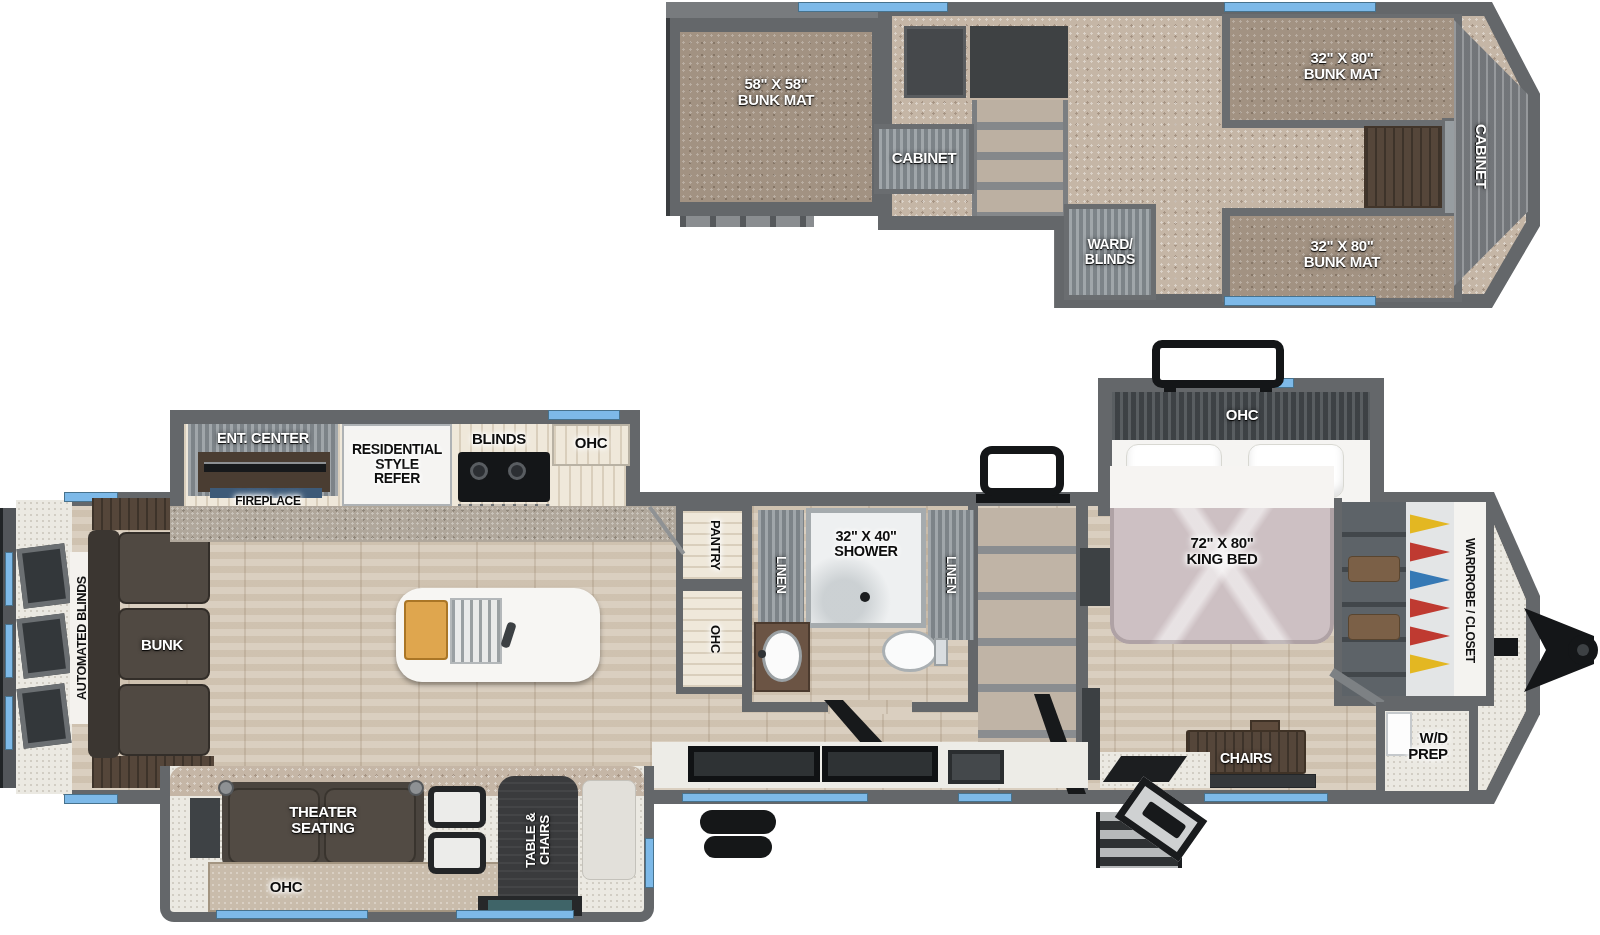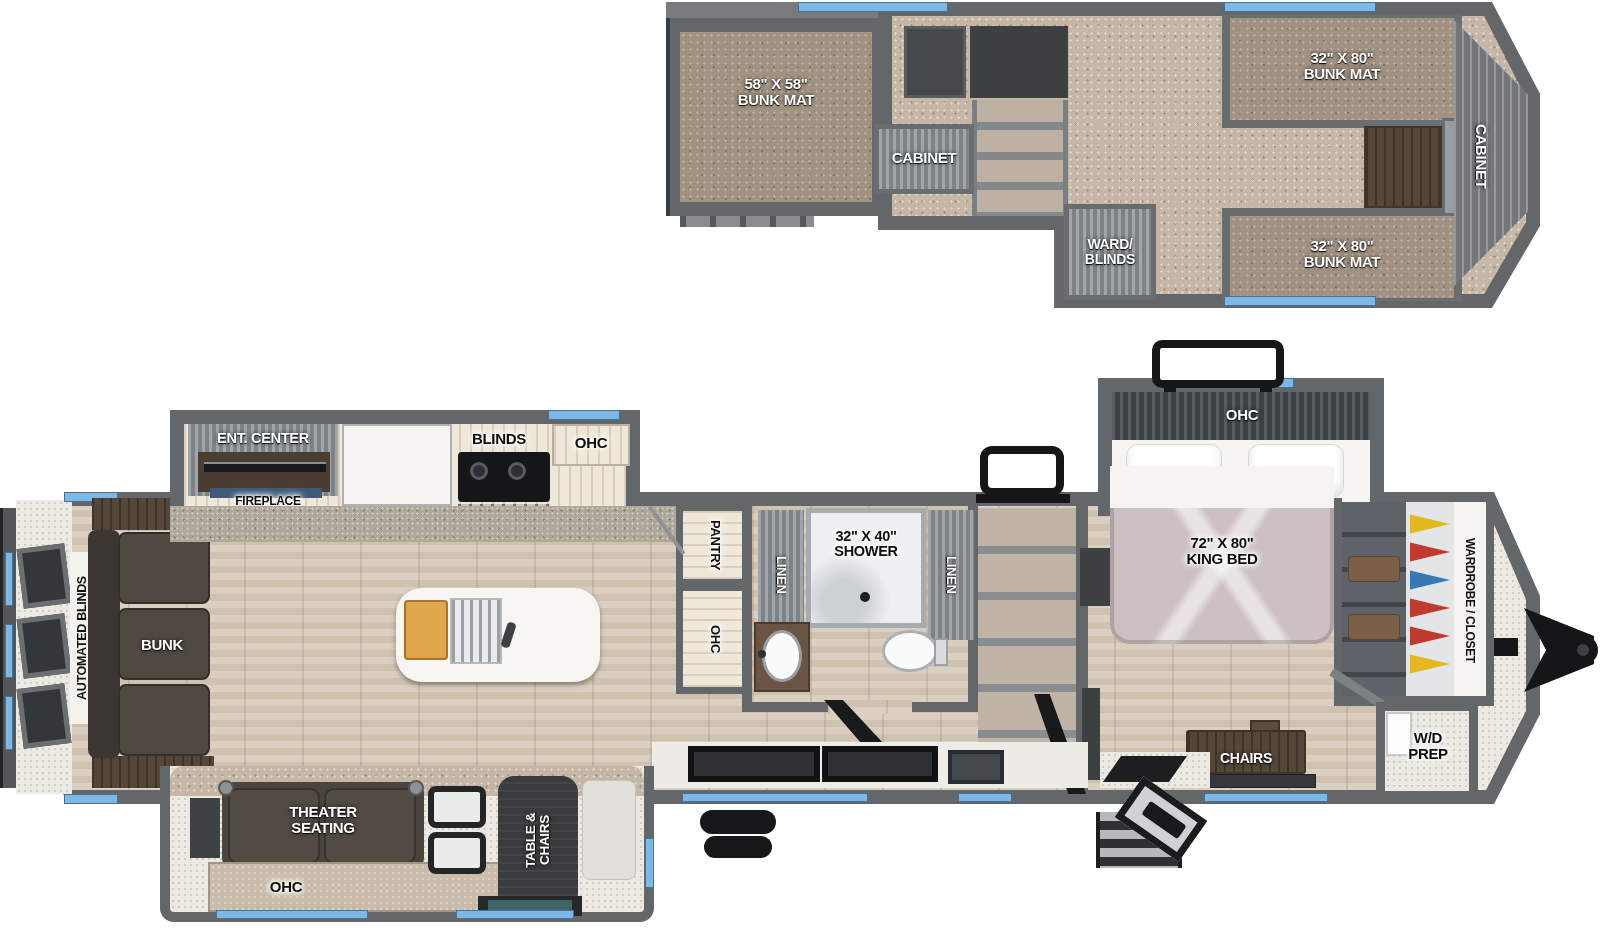--- a/index.html
+++ b/index.html
@@ -127,20 +127,23 @@
 
   <div class="abs wall" style="left:170px;top:410px;width:470px;height:100px;"></div>
   <div class="abs stripes" style="left:184px;top:424px;width:442px;height:86px;"></div>
   <div class="abs graystreak" style="left:188px;top:424px;width:150px;height:72px;"></div>
   <div class="lbl dk" style="left:192px;top:430px;width:142px;height:18px;font-size:14.5px;">ENT. CENTER</div>
   <div class="abs" style="left:198px;top:452px;width:132px;height:40px;background:#4a3d32;"></div>
   <div class="abs" style="left:204px;top:462px;width:122px;height:10px;background:#17191b;border-top:2px solid #8d9093;"></div>
   <div class="abs" style="left:210px;top:488px;width:112px;height:10px;background:#3d5a78;"></div>
   <div class="lbl lt" style="left:214px;top:492px;width:108px;height:18px;font-size:12px;">FIREPLACE</div>
   <div class="abs" style="left:342px;top:424px;width:110px;height:82px;background:#f5f4f2;border:2px solid #aeb2b5;"></div>
+  <div class="lbl lt" style="left:346px;top:432px;width:102px;height:64px;font-size:14px;">RESIDENTIAL
+STYLE
+REFER</div>
   <div class="lbl lt" style="left:456px;top:430px;width:86px;height:18px;font-size:15px;">BLINDS</div>
   <div class="abs" style="left:458px;top:452px;width:92px;height:50px;background:#141618;border-radius:4px;"></div>
   <div class="abs" style="left:470px;top:462px;width:18px;height:18px;border-radius:50%;background:#2c2f33;border:3px solid #595d61;"></div>
   <div class="abs" style="left:508px;top:462px;width:18px;height:18px;border-radius:50%;background:#2c2f33;border:3px solid #595d61;"></div>
   <div class="abs" style="left:458px;top:504px;width:92px;height:16px;background:repeating-linear-gradient(90deg,#6e7275 0 3px,#c9c2b7 3px 11px);"></div>
   <div class="abs stripes" style="left:552px;top:424px;width:78px;height:42px;border:2px solid #b9b2a4;"></div>
   <div class="lbl lt" style="left:554px;top:432px;width:74px;height:22px;font-size:15px;">OHC</div>
   <div class="abs bluewin" style="left:548px;top:410px;width:72px;height:10px;"></div>
 
   <div class="abs counterx" style="left:170px;top:506px;width:514px;height:36px;"></div>
@@ -214,21 +217,21 @@
   <div class="abs" style="left:1410px;top:624px;width:40px;height:24px;background:#bf3a31;clip-path:polygon(0 10%,100% 50%,0 90%);"></div>
   <div class="abs" style="left:1410px;top:652px;width:40px;height:24px;background:#e3b722;clip-path:polygon(0 10%,100% 50%,0 90%);"></div>
   <div class="abs" style="left:1454px;top:502px;width:32px;height:196px;background:#f4f3f0;"></div>
   <div class="lbl vd" style="left:1453px;top:502px;width:34px;height:196px;font-size:12px;color:#111;">WARDROBE / CLOSET</div>
   <div class="abs wall" style="left:1486px;top:502px;width:8px;height:200px;"></div>
   <div class="abs wall" style="left:1334px;top:696px;width:160px;height:10px;"></div>
 
   <div class="abs" style="left:1322px;top:700px;width:60px;height:9px;background:#7d8184;transform:rotate(33deg);transform-origin:right center;"></div>
   <div class="abs speck" style="left:1376px;top:702px;width:102px;height:98px;border:9px solid #64676a;"></div>
   <div class="abs" style="left:1386px;top:712px;width:26px;height:44px;background:#fdfdfd;border:2px solid #c5c9cc;"></div>
-  <div class="lbl lt" style="left:1390px;top:722px;width:76px;height:48px;font-size:15px;">W/D
+  <div class="lbl lt" style="left:1390px;top:722px;width:76px;height:48px;font-size:15px;text-align:right;">W/D
 PREP</div>
 
   <div class="abs" style="left:1250px;top:720px;width:30px;height:14px;background:#5e4b3c;border:2px solid #3f3226;"></div>
   <div class="abs darkwood" style="left:1186px;top:730px;width:120px;height:44px;border:2px solid #3f3226;border-radius:3px;"></div>
   <div class="lbl dk" style="left:1192px;top:748px;width:108px;height:20px;font-size:14px;">CHAIRS</div>
   <div class="abs" style="left:1204px;top:774px;width:112px;height:14px;background:#35383b;border:1px solid #232629;"></div>
 
   <div class="abs" style="left:1034px;top:694px;width:52px;height:100px;background:#17191b;clip-path:polygon(0 0,30% 0,100% 100%,66% 100%);"></div>
   <div class="abs" style="left:1082px;top:688px;width:18px;height:92px;background:#3c4043;"></div>
   <div class="abs speck" style="left:1100px;top:752px;width:110px;height:36px;"></div>

